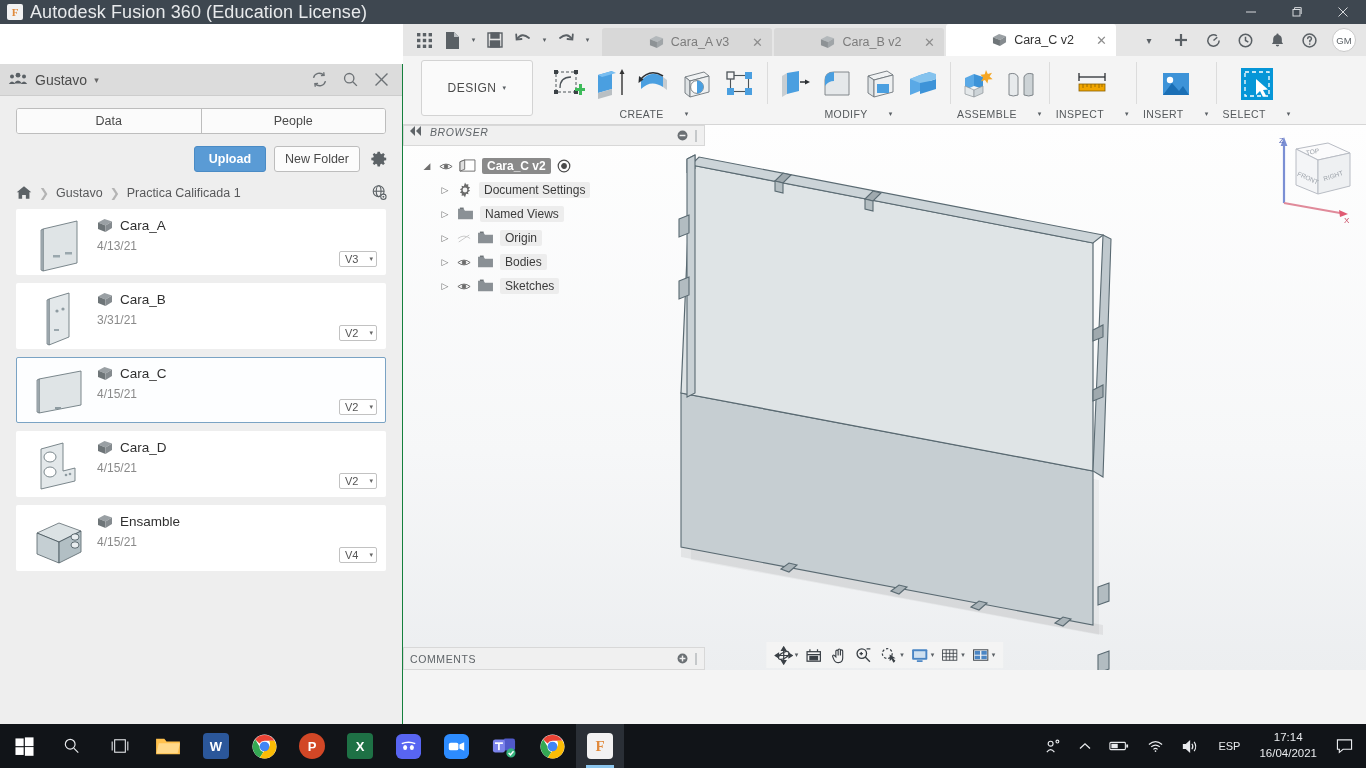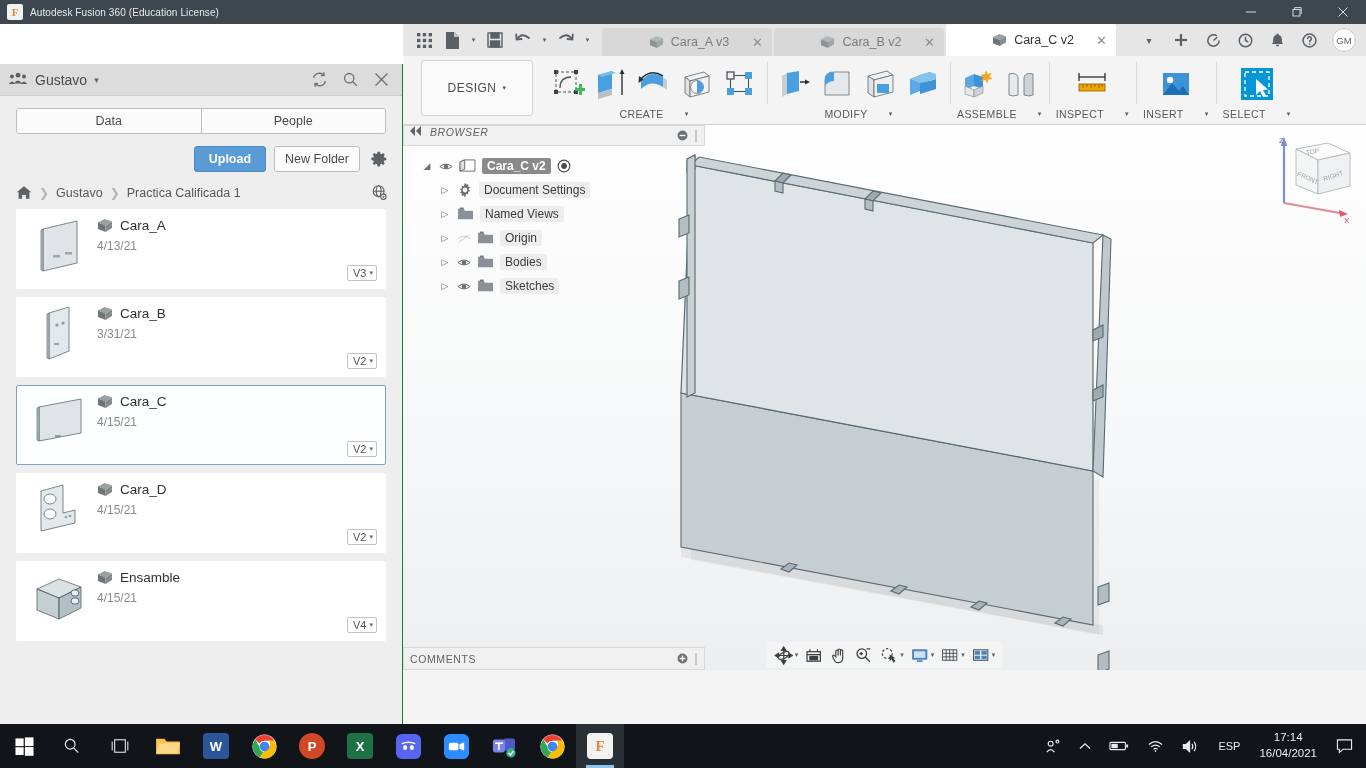--- a/index.html
+++ b/index.html
@@ -16,21 +16,21 @@
     position: absolute; top: 0; left: 0; width: 1366px; height: 24px;
     background: #3e4750; display: flex; align-items: center;
   }
   .tb-icon {
     width: 16px; height: 16px; margin-left: 7px; margin-right: 7px;
     background: #f2f2f2; border-radius: 2px;
     display: flex; align-items: center; justify-content: center;
     font-size: 11px; font-weight: bold; color: #e08a3c;
     font-family: "Liberation Serif", serif;
   }
-  .tb-title { color: #e8eaec; font-size: 10px; letter-spacing: .1px; }
+  .tb-title { color: #e8eaec; font-size: 18px; letter-spacing: .1px; }
   .tb-buttons { position: absolute; right: 0; top: 0; height: 24px; display: flex; }
   .tb-btn {
     width: 46px; height: 24px; display: flex; align-items: center; justify-content: center;
     color: #d6d9dc;
   }
   .tb-btn svg { display:block; }
 
   
   .datapanel {
     position: absolute; top: 24px; left: 0; width: 403px; height: 700px;
@@ -74,36 +74,36 @@
     display: flex; align-items: center; gap: 7px;
     margin: 12px 14px 0 16px; font-size: 12.5px; color: #5a5a5a;
   }
   .bc-sep { color: #b4b4b4; font-size: 12px; }
   .bc-item { color: #58595b; }
   .bc-globe { margin-left: auto; color: #5c6266; display:flex; }
 
   .dp-list { margin: 8px 16px 0 16px; }
   .dp-row {
     background: #ffffff; border: 1px solid transparent; border-radius: 2px;
-    height: 80px; margin-bottom: 8px; position: relative; display: flex;
+    height: 66px; margin-bottom: 8px; position: relative; display: flex;
     align-items: flex-start;
   }
   .dp-row.selected { border: 1px solid #7aa3c4; background: #fdfeff; }
   .dp-thumb {
     width: 62px; height: 62px; margin: 5px 6px 0 12px; flex-shrink: 0;
     display: flex; align-items: center; justify-content: center;
   }
   .dp-meta { padding-top: 8px; }
   .dp-filename { font-size: 13.5px; color: #303030; display: flex; align-items: center; gap: 7px; }
   .dp-date { font-size: 12px; color: #8a8a8a; margin-top: 6px; }
   .dp-ver {
     position: absolute; right: 8px; bottom: 7px;
     border: 1px solid #c2c2c2; background: #fff; border-radius: 2px;
     font-size: 11px; color: #555; padding: 1px 3px 1px 5px;
-    display: flex; align-items: center; gap: 3px;
+    display: flex; align-items: center; gap: 11px;
   }
   .dp-ver .tri { font-size: 7px; color: #666; }
   .cube-ico { display:flex; }
 
   
   .main {
     position: absolute; top: 24px; left: 403px; width: 963px; height: 700px;
     background: #f4f4f4;
   }
 

